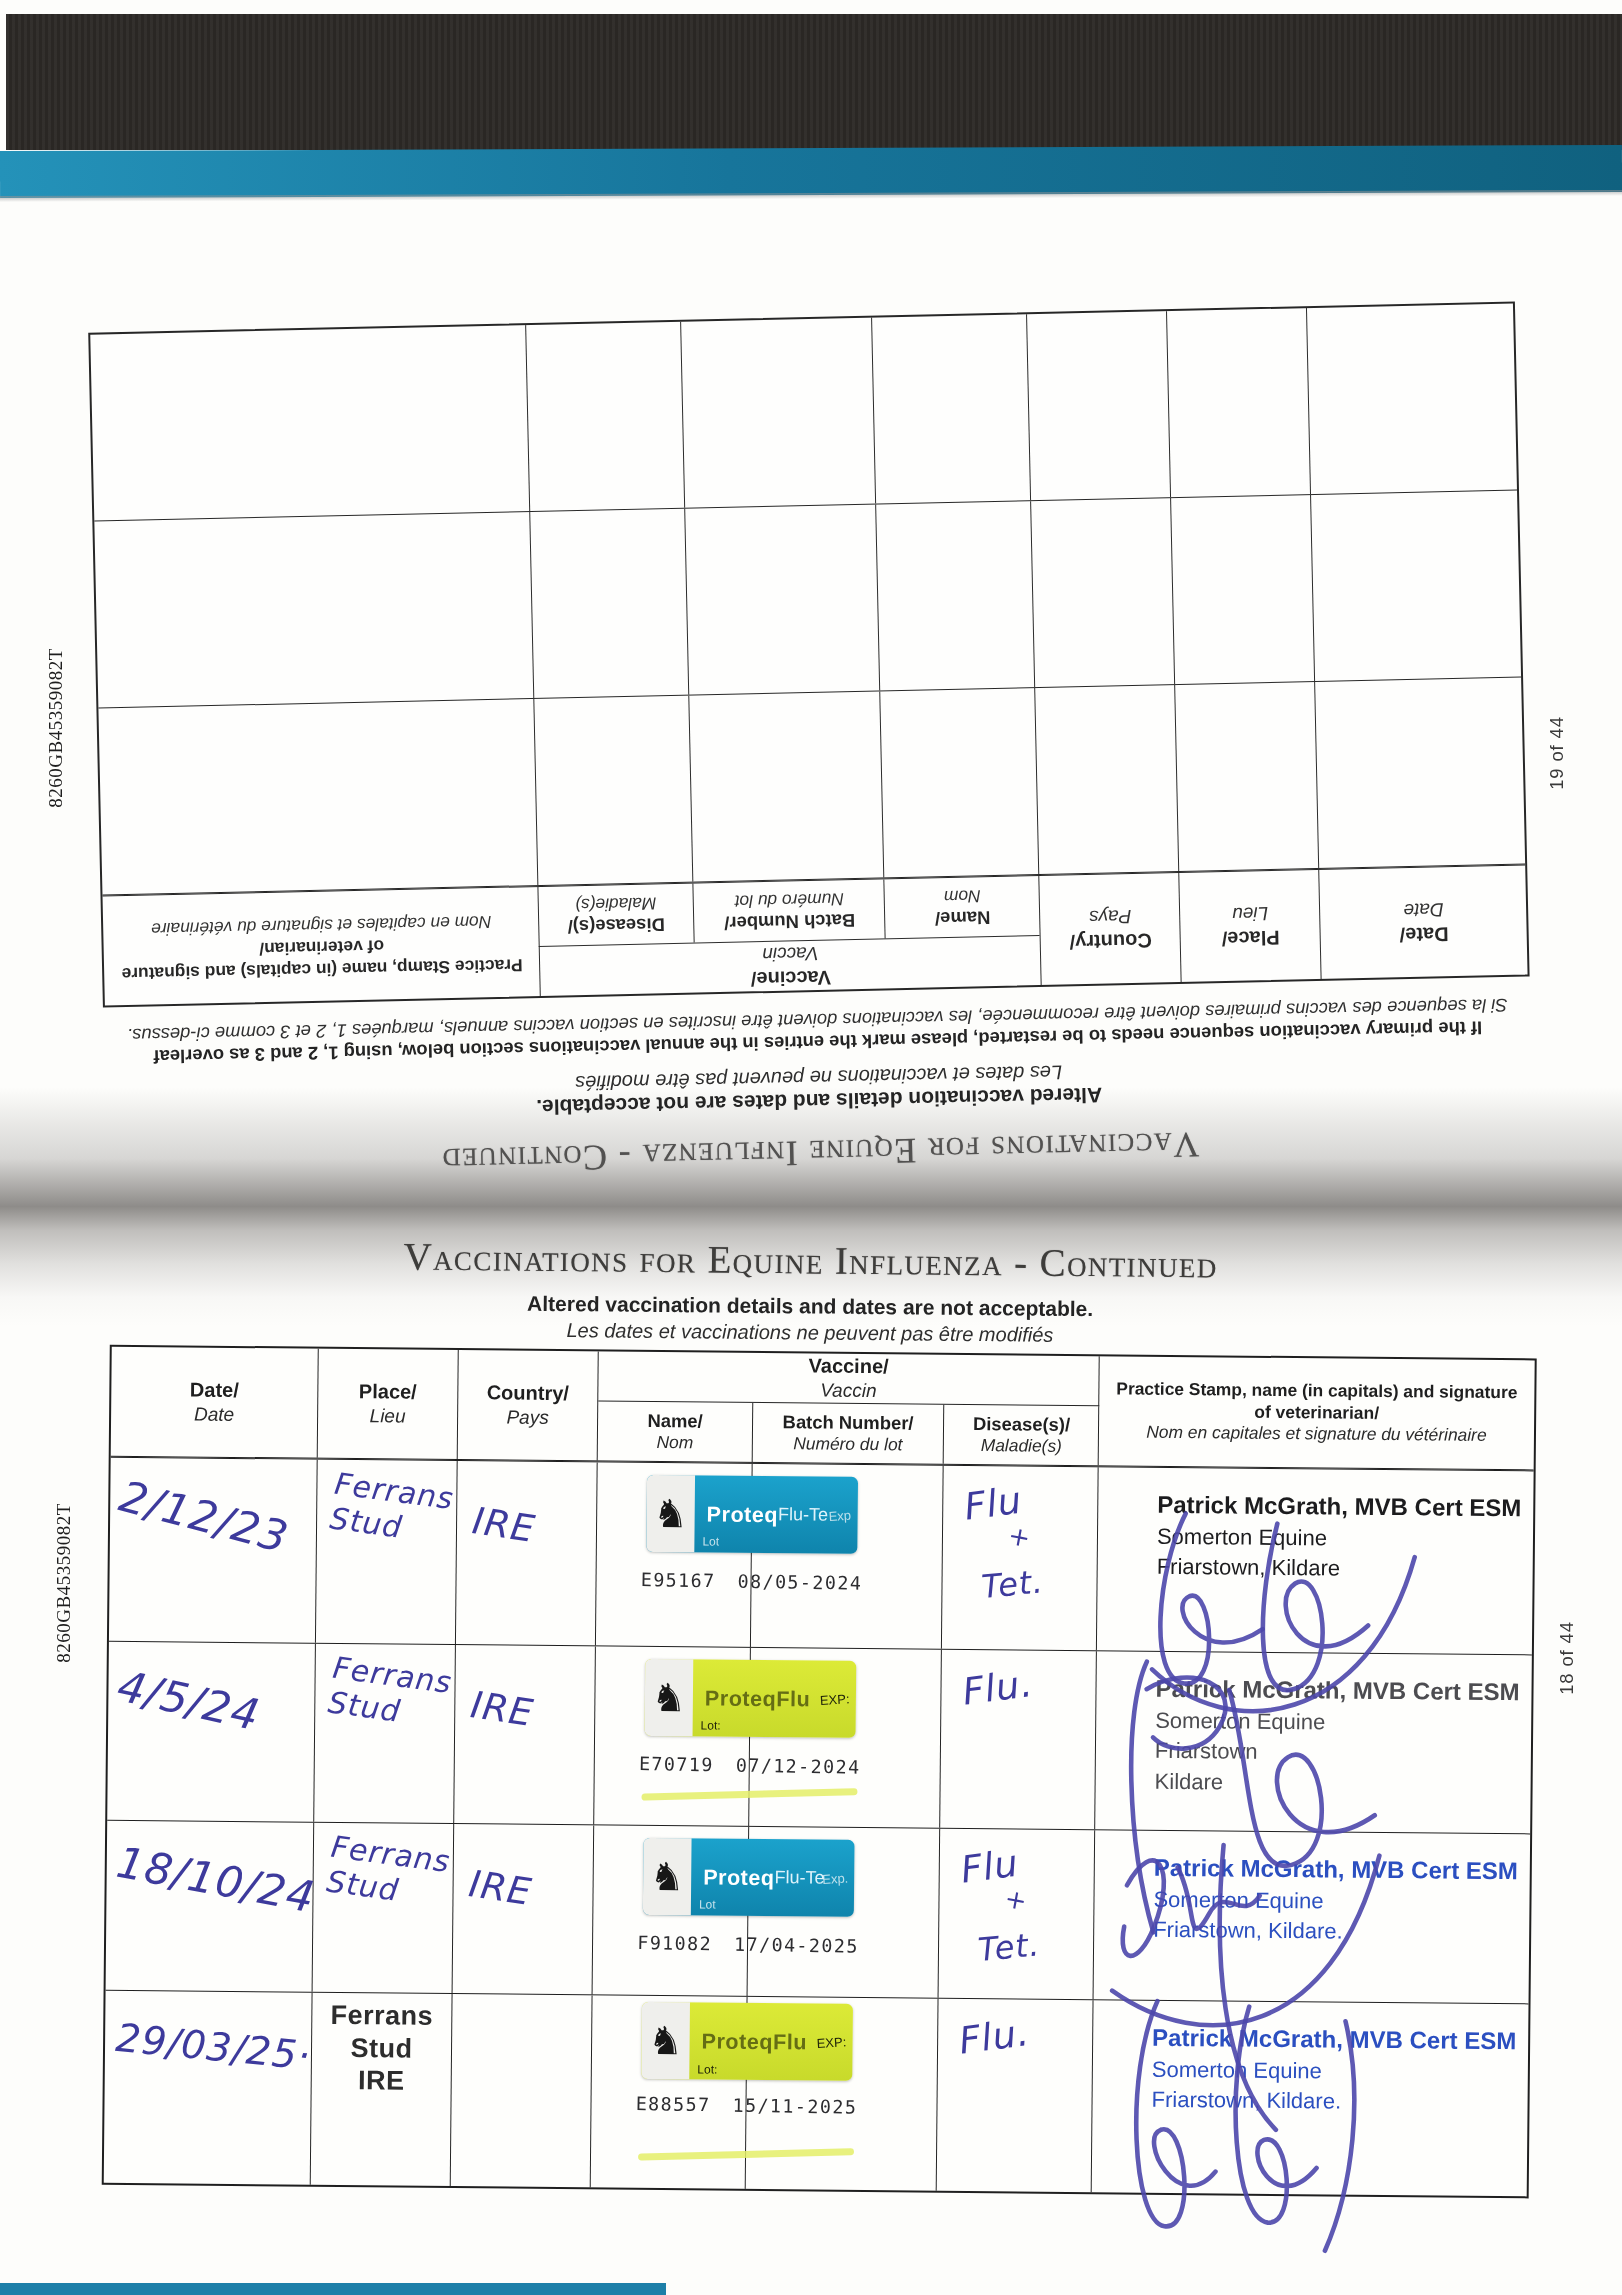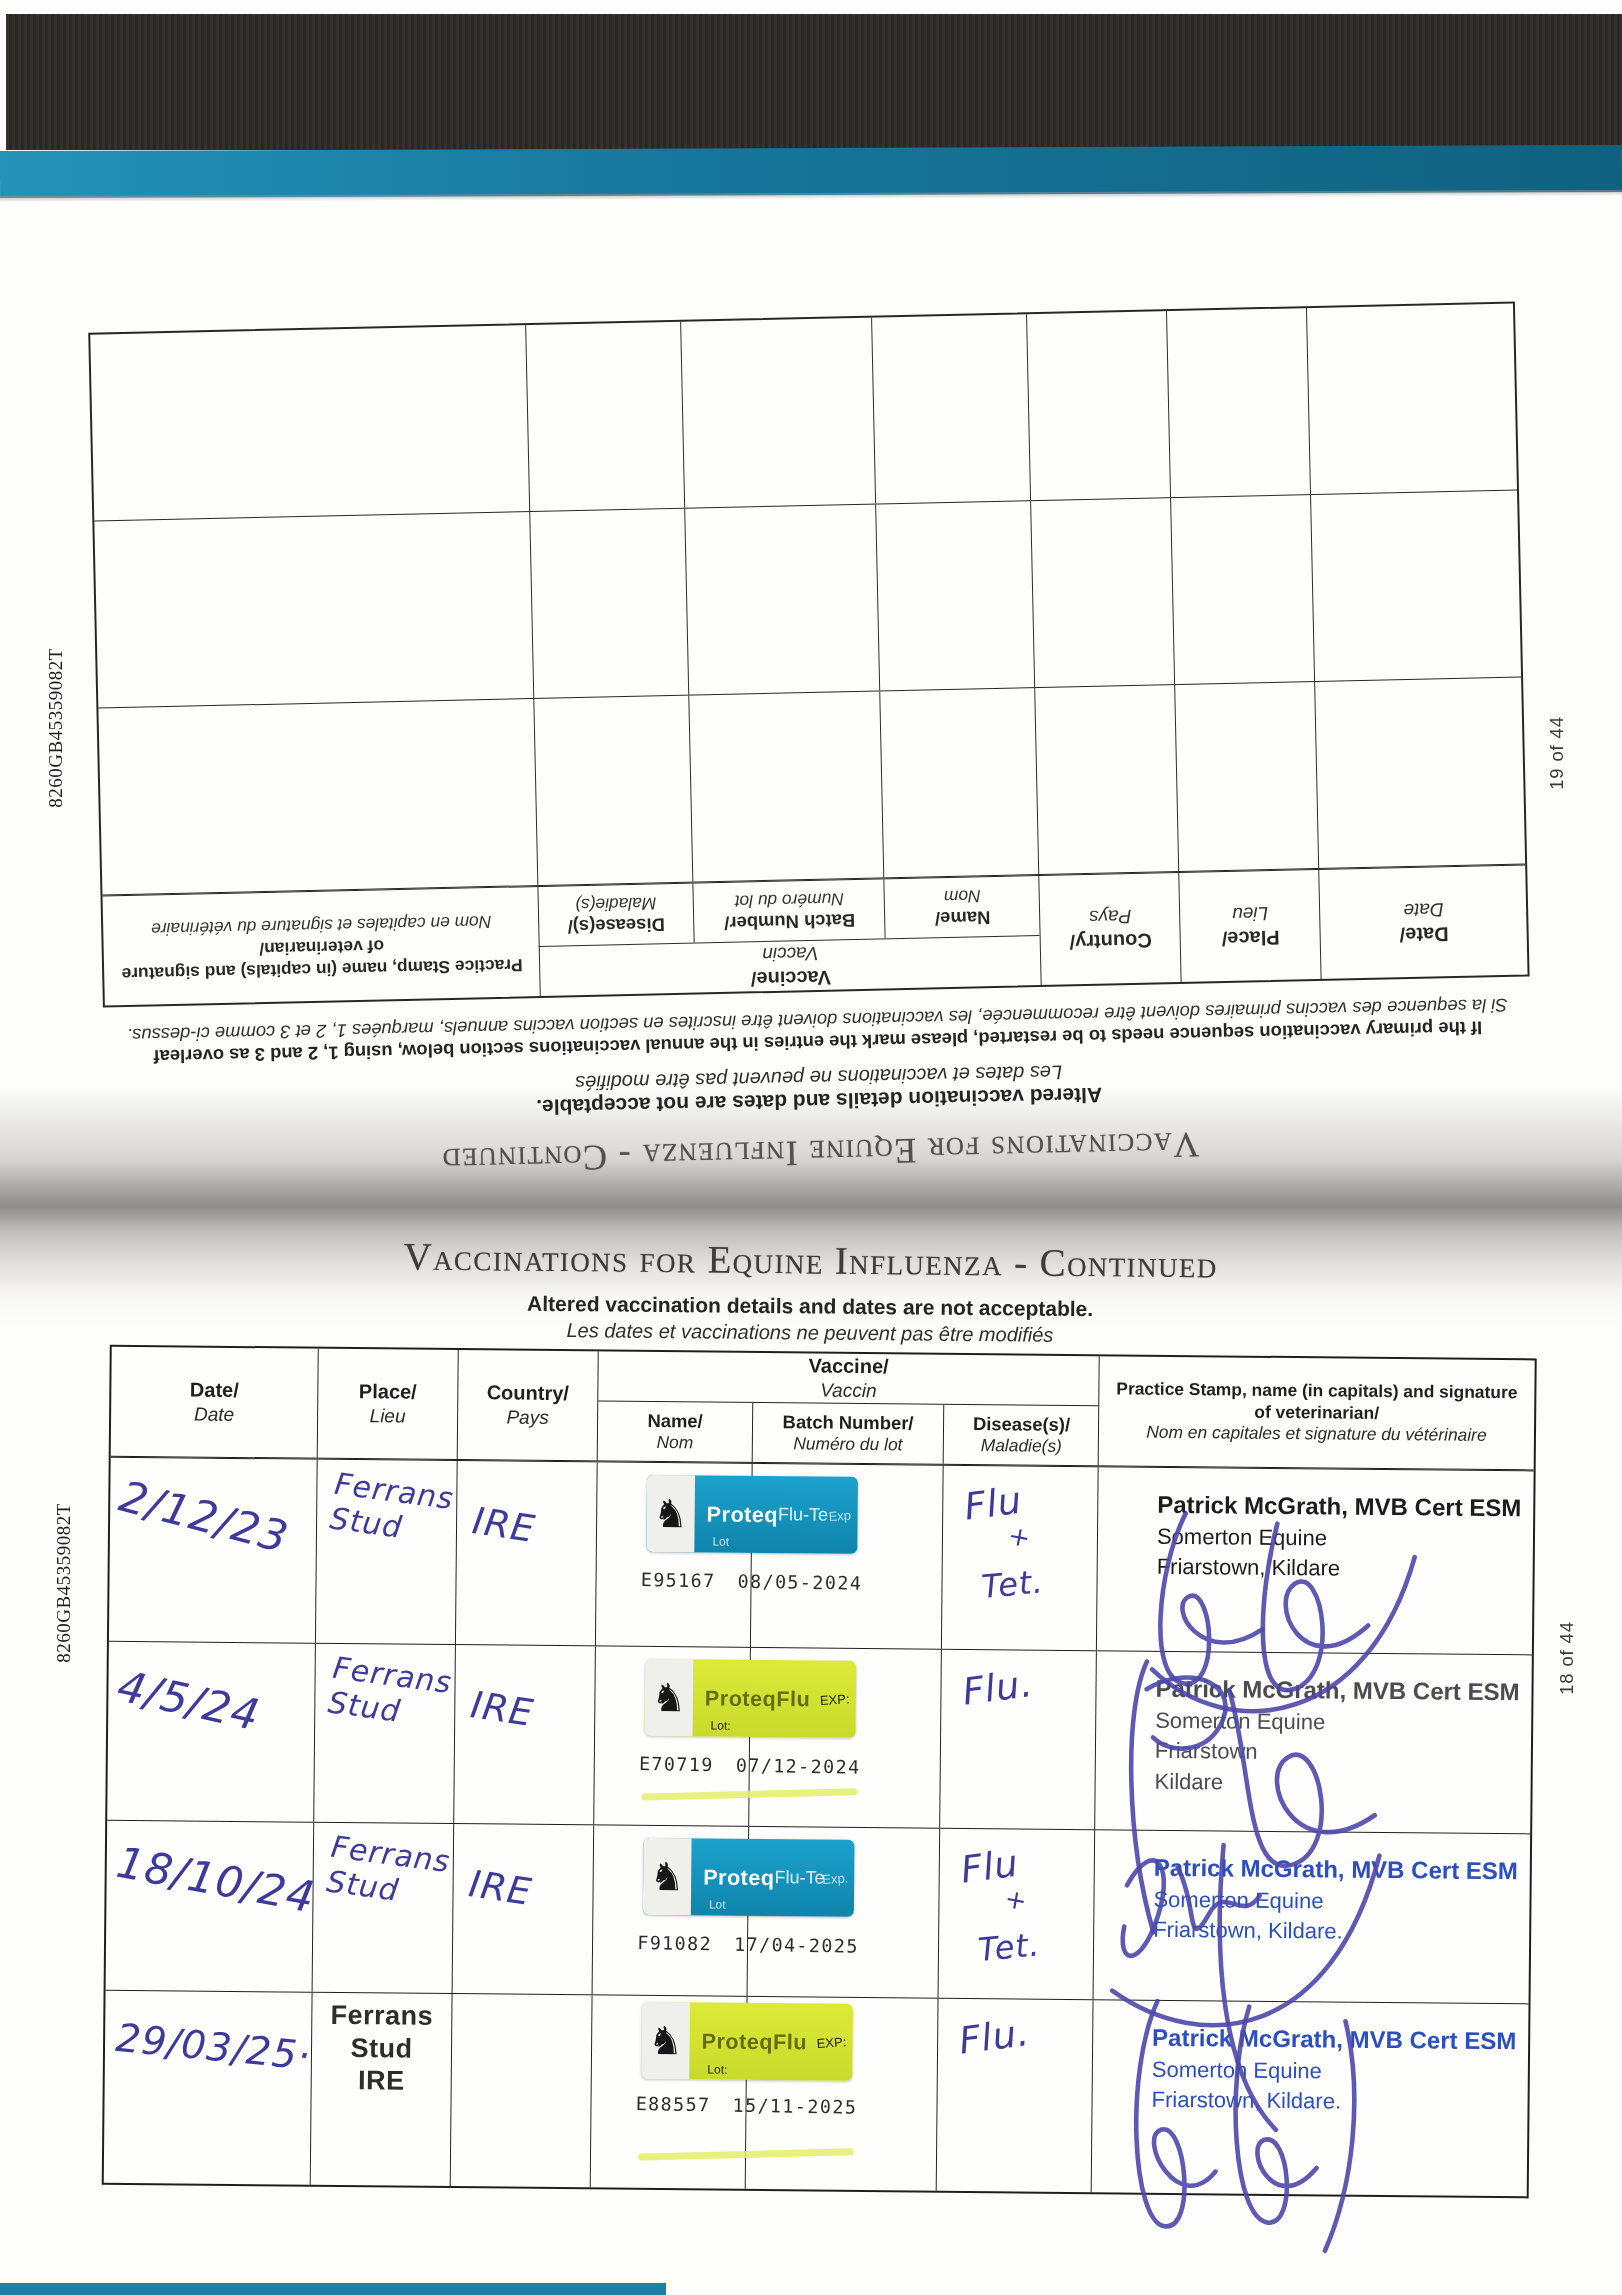--- a/index.html
+++ b/index.html
@@ -82,21 +82,21 @@
   .sticker{position:absolute;left:155px;transform:translateX(-50%);top:12px;width:211px;height:77px;
       border-radius:6.4px;display:flex;align-items:center;z-index:2;box-shadow:0 0.9px 2.8px rgba(0,0,0,.25);}
   .stick-blue{background:linear-gradient(180deg,#1ba2cc,#0f84ac);}
   .stick-yellow{background:linear-gradient(180deg,#dcea37,#c8da2b);}
   .horse-tab{width:48px;height:100%;border-radius:6.4px 0 0 6.4px;background:#efefec;
       display:flex;align-items:center;justify-content:center;}
   .horse{font-family:"DejaVu Sans",sans-serif;font-size:39px;color:#171717;line-height:1;font-style:normal;}
   .brand{font-weight:bold;font-size:21.6px;color:#ffffff;letter-spacing:0.5px;margin-left:12px;}
   .stick-yellow .brand{color:rgba(74,80,14,.8);}
   .suffix{font-size:18px;color:#dff3fb;font-weight:normal;text-align:right;}
-  .lot-lab{position:absolute;left:66px;bottom:3.7px;font-size:12px;color:rgba(255,255,255,.75);}
+  .lot-lab{position:absolute;left:56px;bottom:3.7px;font-size:12px;color:rgba(255,255,255,.75);}
   .exp-lab{position:absolute;right:6.4px;top:50%;transform:translateY(-50%) rotate(-4deg);font-size:13px;color:rgba(255,255,255,.7);}
   .stick-yellow .lot-lab{color:#22260a;}
   .stick-yellow .exp-lab{color:#22260a;}
   .batchline{position:absolute;left:155px;top:107px;transform:translateX(-50%) rotate(0.4deg);display:flex;gap:22px;white-space:nowrap;}
   .mono{font-family:"DejaVu Sans Mono",monospace;font-size:18.4px;color:#2d2d30;letter-spacing:1.4px;}
   .streak{position:absolute;left:155px;transform:translateX(-50%) rotate(-2deg);width:216px;height:7.3px;
       background:#e4ef67;opacity:.85;border-radius:3.7px;}
 
   
   .dis{padding:15.6px 0 0 21px;}

